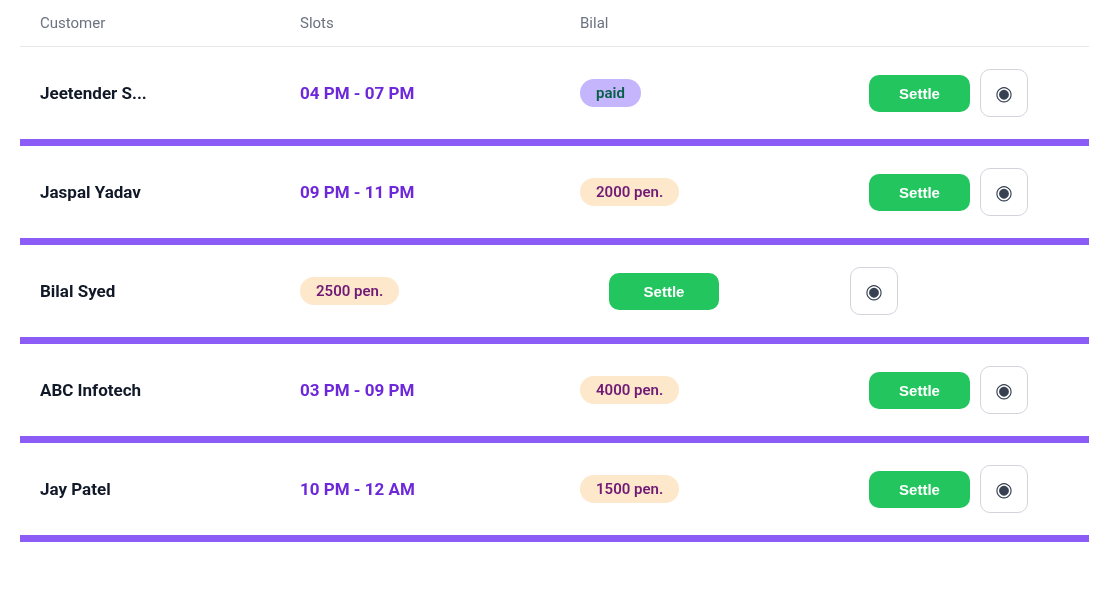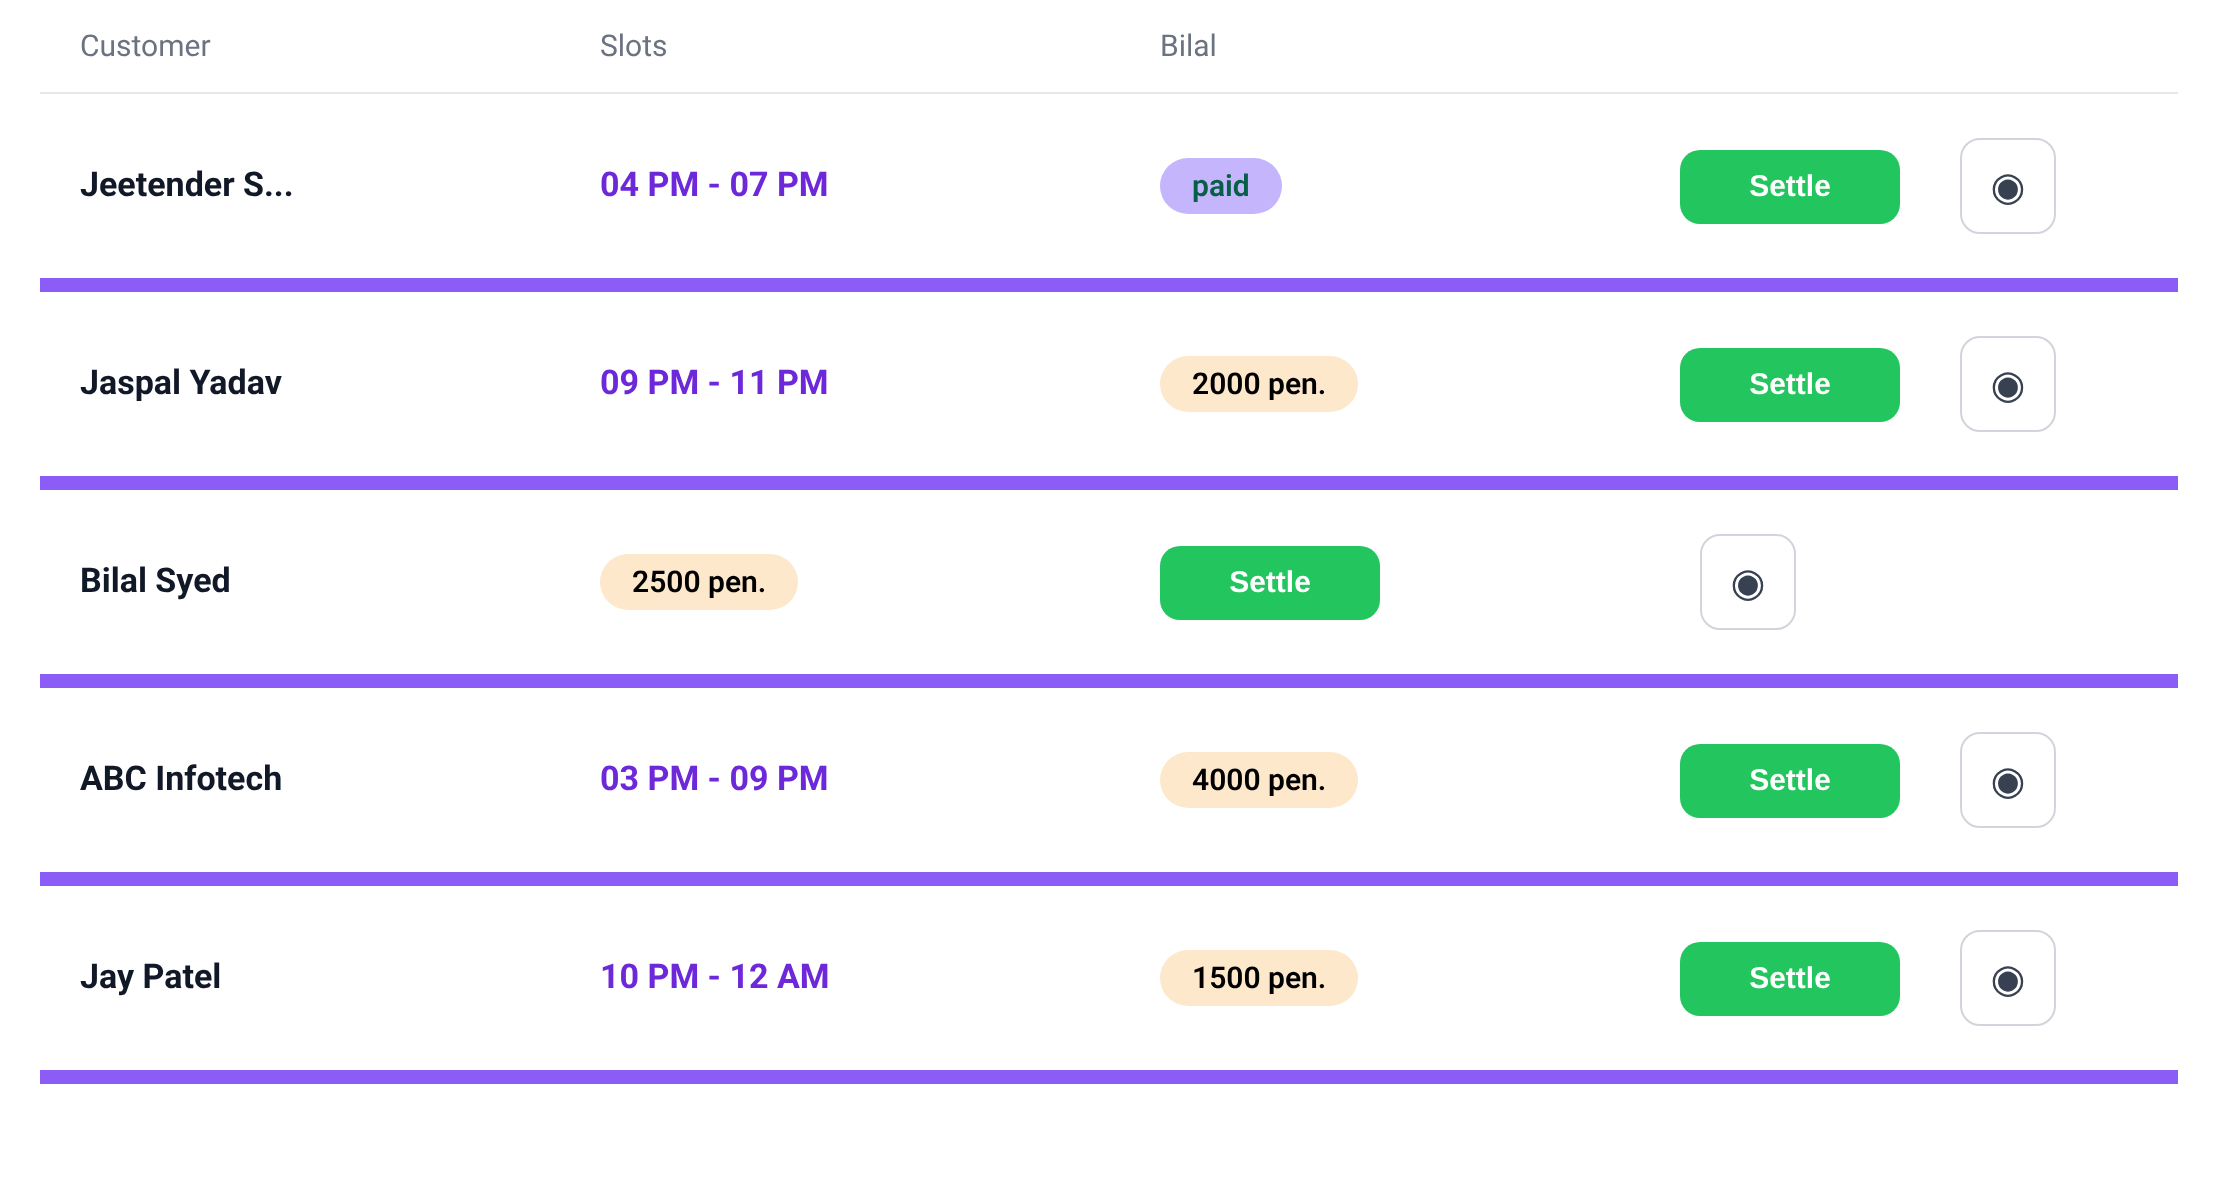--- a/index.html
+++ b/index.html
@@ -66,21 +66,21 @@
       font-weight: 600;
     }
 
     .badge-paid {
       background-color: #c4b5fd;
       color: #065f46;
     }
 
     .badge-pending {
       background-color: #fde8cc;
-      color: #000000;
+      color: #701a75;
     }
 
     .settle-btn {
       background-color: #22c55e;
       color: white;
       border: none;
       border-radius: 10px;
       padding: 10px 20px;
       font-size: 15px;
       font-weight: 600;
@@ -103,20 +103,21 @@
 
     .eye-icon {
       font-size: 20px;
       color: #374151;
     }
 
     .cell-action {
       display: flex;
       align-items: flex-start;
       gap: 10px;
+      margin-left: 29px;
     }
   </style>
 </head>
 <body>
 
 <div class="table-container">
   <div class="table-header">
     <div class="header-cell">Customer</div>
     <div class="header-cell">Slots</div>
     <div class="header-cell">Bilal</div>

